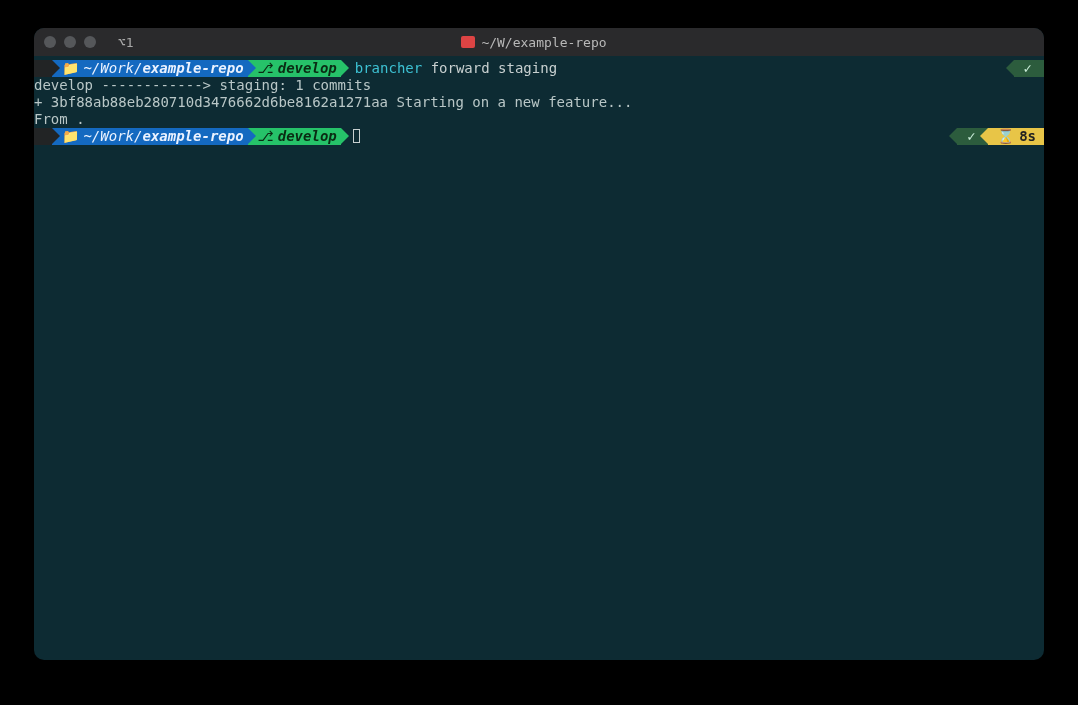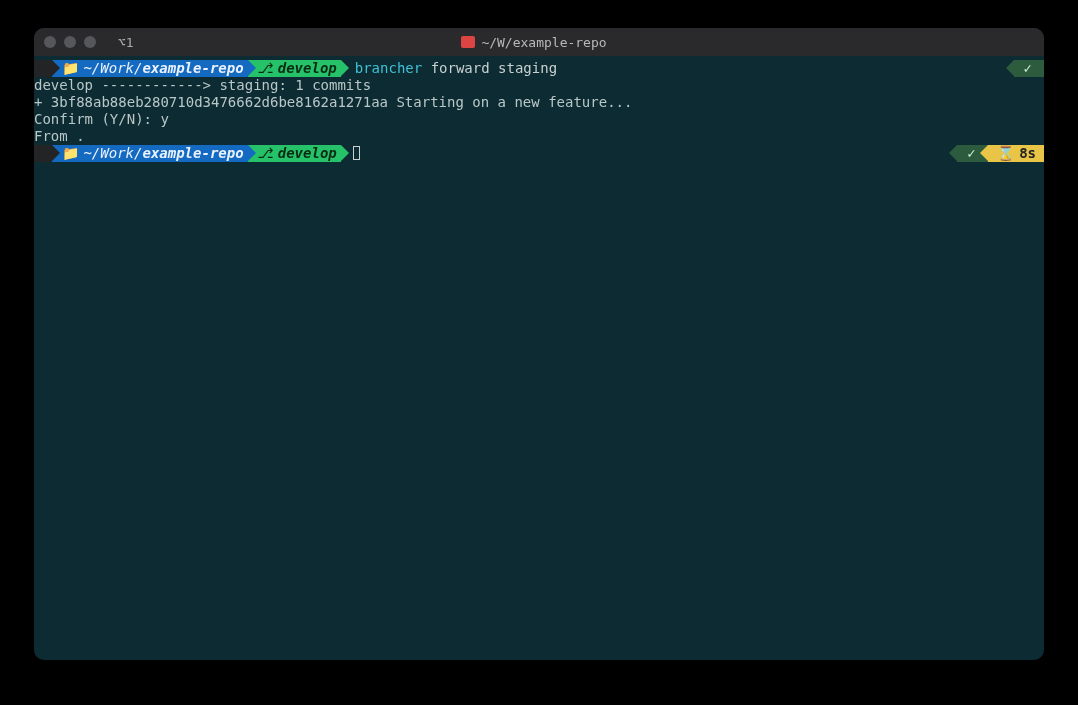--- a/index.html
+++ b/index.html
@@ -140,21 +140,20 @@
       <span class="cmd"><span class="cyan">brancher</span> <span>forward staging</span></span>
       <span class="spacer"></span>
       <span class="rseg seg-darkgreen" style="--bg:#2c5c3d">
         <span class="icon-check">✓</span>
       </span>
     </div>
 
     <div class="plain-line">develop ------------&gt; staging: 1 commits</div>
     <div class="plain-line">+ 3bf88ab88eb280710d3476662d6be8162a1271aa Starting on a new feature...</div>
     <div class="plain-line"></div>
-    <div class="plain-line">Confirm (Y/N): y</div>
     <div class="plain-line">From .</div>
 
     <div class="row">
       <span class="seg seg-black arrow">
         <span class="icon-apple"></span>
       </span>
       <span class="seg seg-blue arrow">
         <span class="icon-folder">📁</span>
         <span class="seg-text">~/Work/</span>
           <span class="seg-text bold">example-repo</span>

